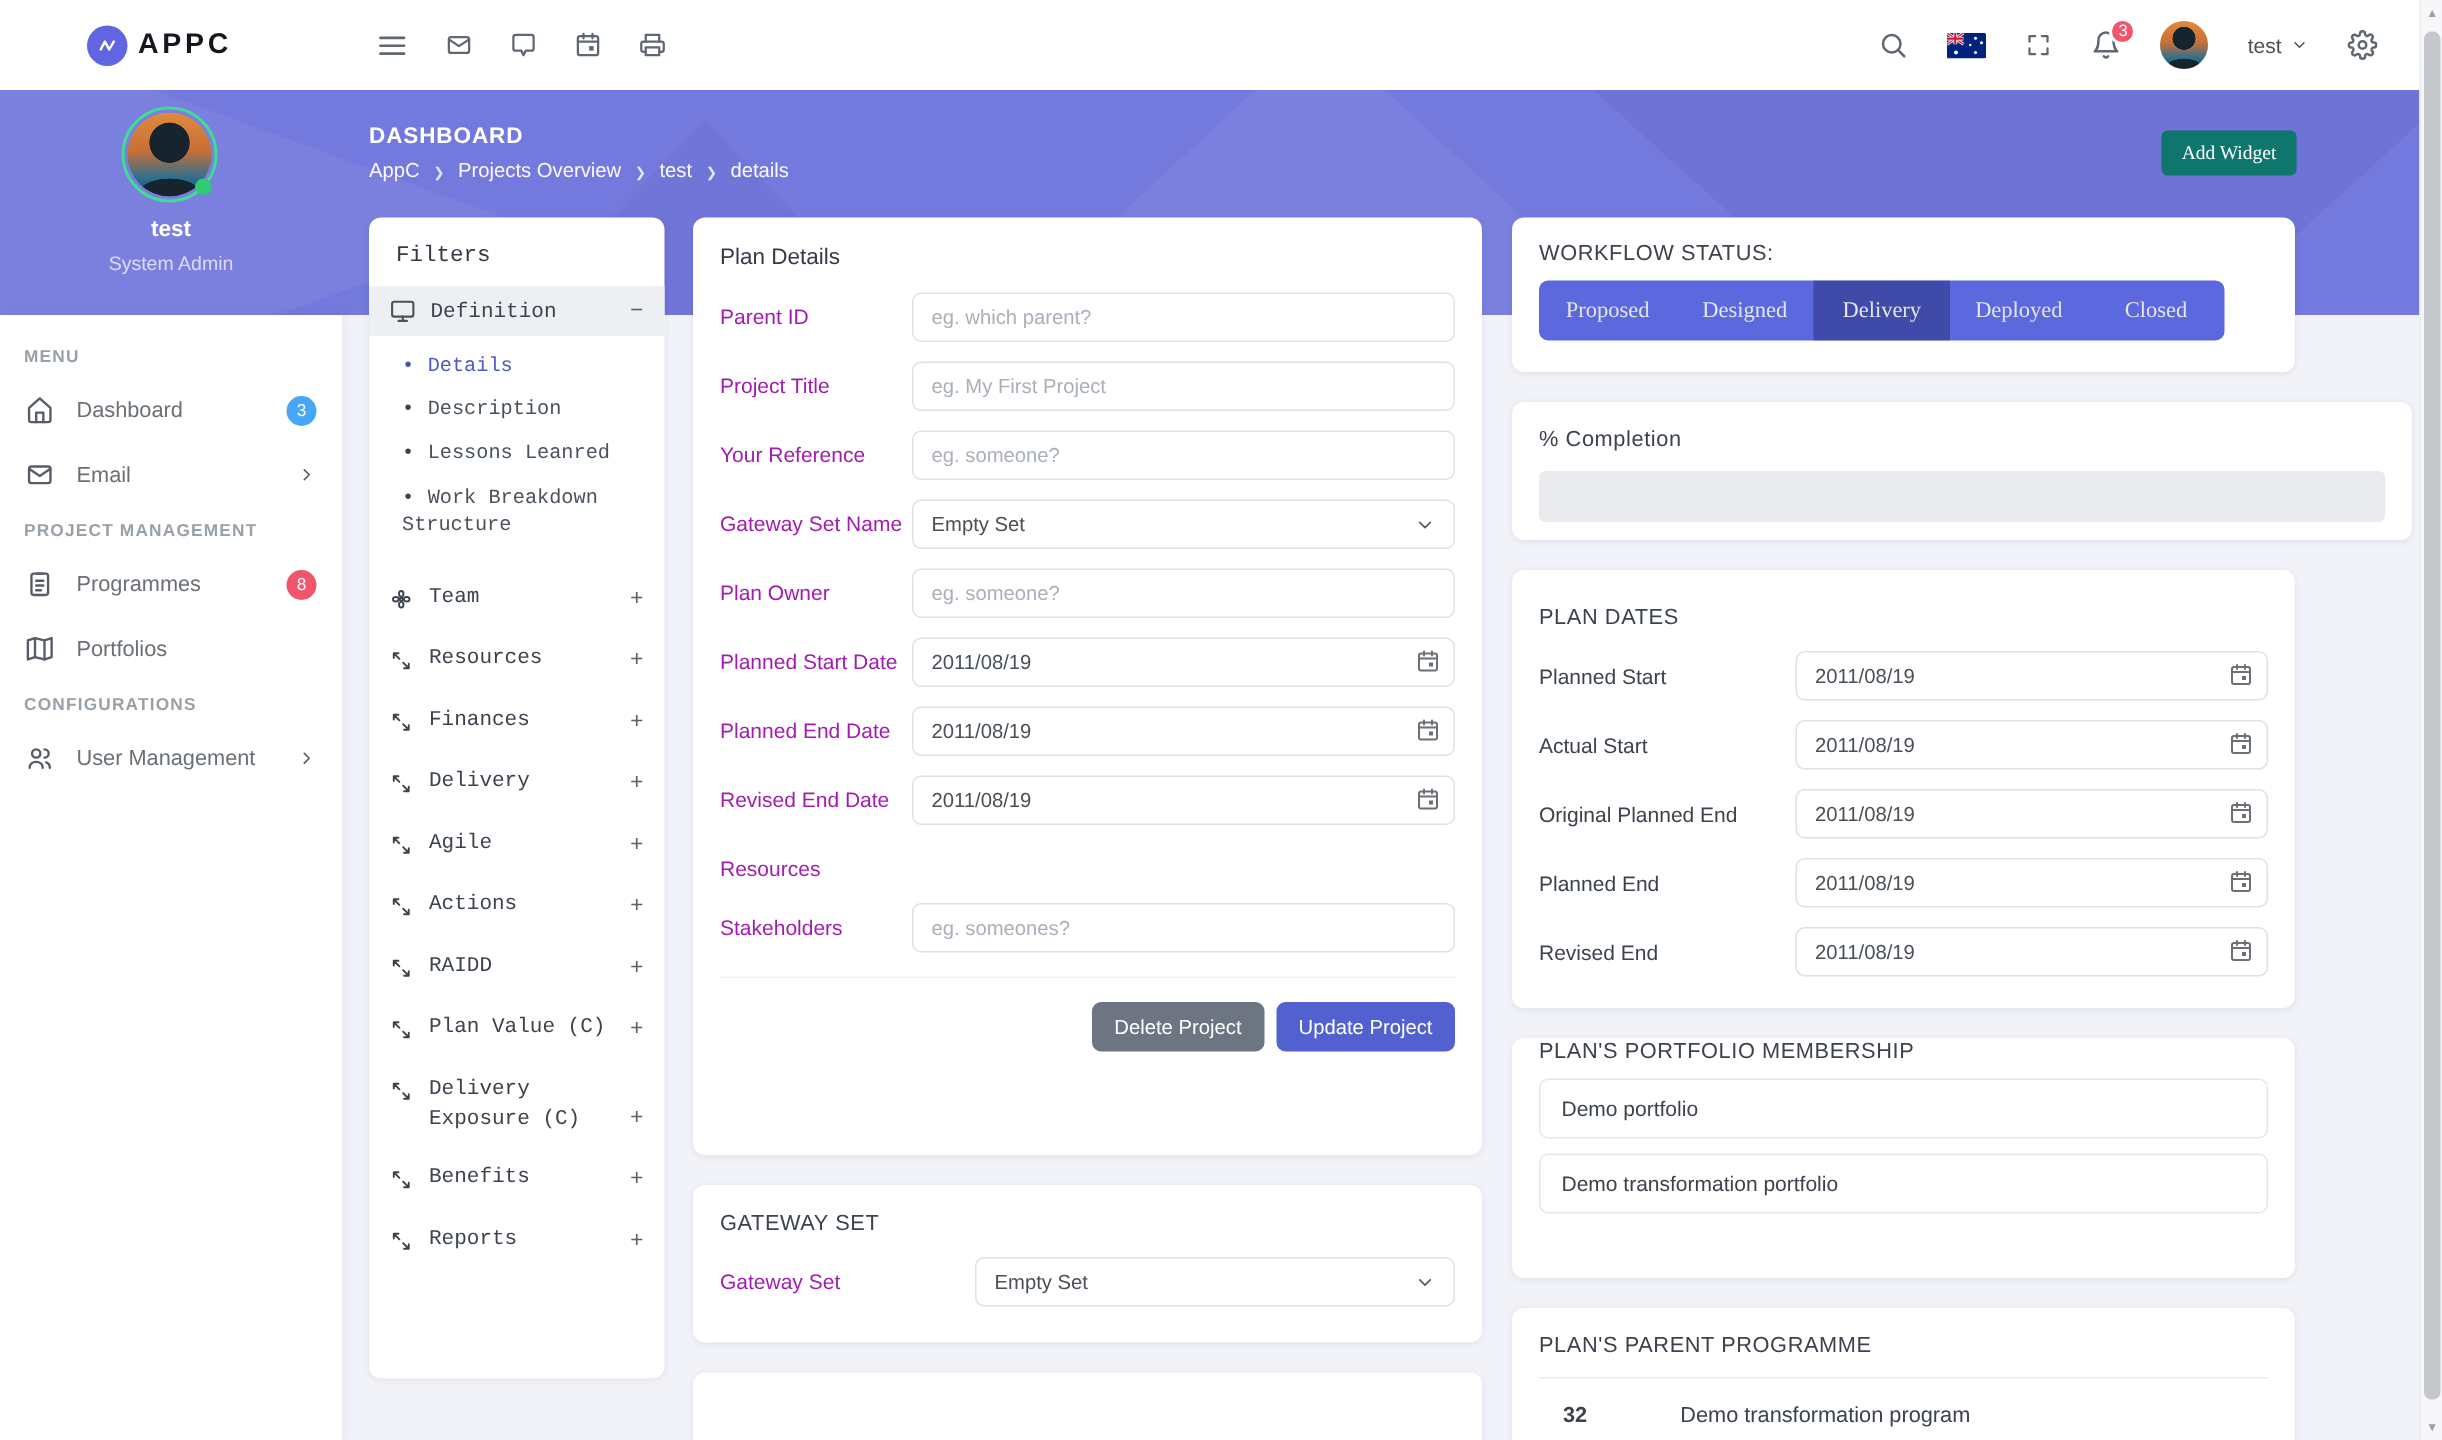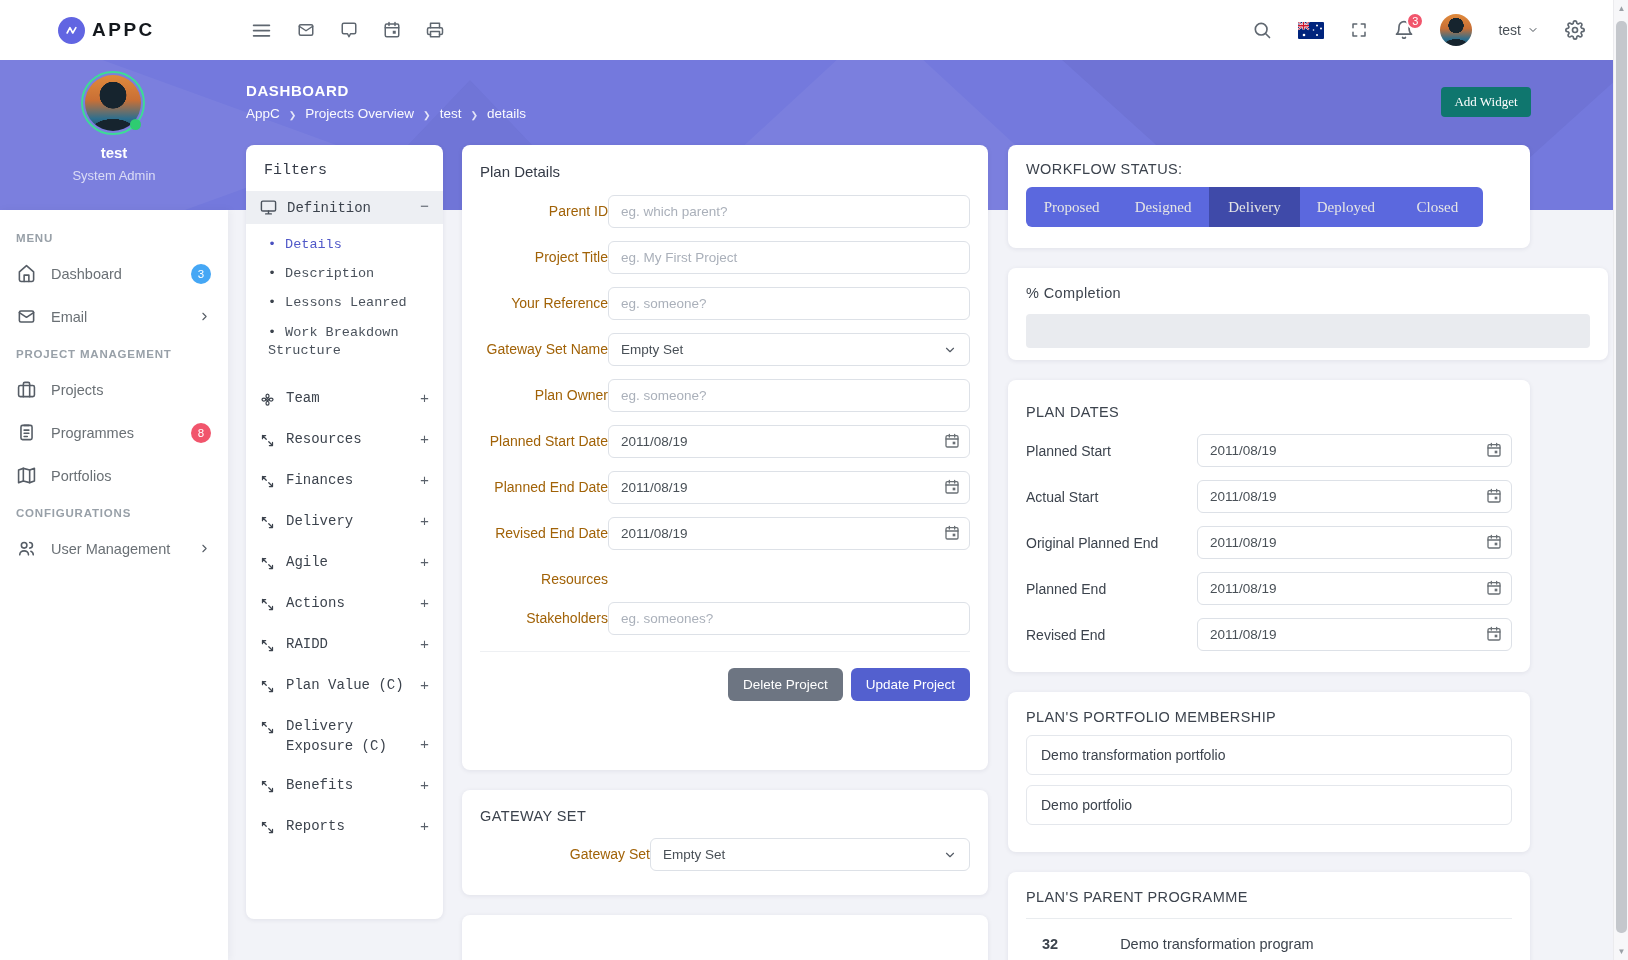--- a/index.html
+++ b/index.html
@@ -93,21 +93,21 @@
   .def-child.active::before { color:#4a50c0; }
   .fgroup { display:flex; padding:8px 14px; margin-top:4px; font-size:14px; color:#3c434d; gap:11px; cursor:pointer; line-height:1.4; }
   .fgroup .ic { width:15px; height:15px; margin-top:3px; color:#3c434d; flex-shrink:0; align-self:flex-start; }
   .fg-label { flex:1; }
   .fg-plus { color:#5a616b; font-size:15px; margin-left:auto; align-self:flex-end; }
 
   
   #plan-card { left:462px; top:145px; width:526px; height:625px; padding:18px; }
   #plan-card .card-title { margin-bottom:15px; }
   .form-row { display:flex; align-items:flex-start; margin-bottom:13px; }
-  .form-label { width:128px; font-size:14px; color:#a16207; padding-top:7px; line-height:1.35; flex-shrink:0;text-align:right; }
+  .form-label { width:128px; font-size:14px; color:#a21caf; padding-top:7px; line-height:1.35; flex-shrink:0; }
   .form-control {
     flex:1; height:33px; border:1px solid #dde1e7; border-radius:6px; background:#fff;
     font-size:13.5px; color:#495057; padding:0 12px; font-family:"Liberation Sans", sans-serif; width:100%;
   }
   .form-control::placeholder { color:#aab0ba; }
   .select { display:flex; align-items:center; justify-content:space-between; cursor:pointer; }
   .select .ic { width:14px; height:14px; color:#555c66; }
   .date-wrap { position:relative; flex:1; }
   .date-wrap .form-control { padding-right:32px; }
   .cal-ic { position:absolute; right:10px; top:8px; color:#6a7075; pointer-events:none; }
@@ -132,21 +132,21 @@
 
   #comp-card { left:1008px; top:268px; width:600px; height:92px; padding:17px 18px; }
   .progress-track { margin-top:13px; height:34px; background:#e9ebef; border-radius:4px; }
 
   #dates-card { left:1008px; top:380px; width:522px; height:292px; padding:24px 18px; }
   .pd-row { display:flex; align-items:center; margin-bottom:13px; }
   .pd-label { flex:1; font-size:14px; color:#3c434d; }
   .pd-row .date-wrap { flex:0 0 315px; }
   #dates-card .sec-title { margin-bottom:14px; }
 
-  #portfolio-card { left:1008px; top:692px; width:522px; height:160px; padding:17px 18px; }
+  #portfolio-card { left:1008px; top:692px; width:522px; height:160px; padding:1px 18px; }
   .pf-item { border:1px solid #e4e7ec; border-radius:6px; height:40px; display:flex; align-items:center; padding:0 14px; font-size:14px; color:#3c434d; margin-top:10px; cursor:pointer; }
 
   #programme-card { left:1008px; top:872px; width:522px; height:120px; padding:17px 18px; }
   .pg-divider { border:none; border-top:1px solid #e9ecef; margin-top:13px; }
   .pg-row { display:flex; margin-top:17px; padding-left:16px; font-size:14.5px; color:#3c434d; gap:62px; }
   .pg-id { font-weight:bold; }
 
   
   #scrollbar { position:absolute; right:0; top:0; width:15px; height:960px; background:#f7f7f9; border-left:1px solid #ebebee; z-index:40; }
   .sb-arrow { position:absolute; left:0; width:15px; text-align:center; color:#9aa0a6; font-size:8px; }
@@ -291,27 +291,20 @@
         <span>Email</span>
         <span class="mi-chev">
             <svg class="ic" viewBox="0 0 24 24">
               <path d="M9 6l6 6-6 6"></path>
             </svg>
           </span>
       </div>
       <div class="menu-label">PROJECT MANAGEMENT</div>
       <div class="menu-item">
         <svg class="ic" viewBox="0 0 24 24">
-            <rect x="2" y="7" width="20" height="14" rx="2"></rect>
-            <path d="M16 21V5a2 2 0 0 0-2-2h-4a2 2 0 0 0-2 2v16"></path>
-          </svg>
-        <span>Projects</span>
-      </div>
-      <div class="menu-item">
-        <svg class="ic" viewBox="0 0 24 24">
             <rect x="5" y="3" width="14" height="18" rx="2"></rect>
             <path d="M9 3h6M9 9h6M9 13h6M9 17h4"></path>
           </svg>
         <span>Programmes</span>
         <span class="badge badge-red">8</span>
       </div>
       <div class="menu-item">
         <svg class="ic" viewBox="0 0 24 24">
             <path d="M2 5l6-2 8 2 6-2v16l-6 2-8-2-6 2z"></path>
             <path d="M8 3v16M16 5v16"></path>
@@ -611,22 +604,22 @@
             <path d="M16 2v4M8 2v4M3 9h18"></path>
             <rect x="13" y="13" width="4" height="4" fill="currentColor" stroke="none"></rect>
           </svg>
         </span>
     </div>
   </div>
 </div>
 
 <div id="portfolio-card" class="card">
   <div class="sec-title">PLAN'S PORTFOLIO MEMBERSHIP</div>
+  <div class="pf-item">Demo portfolio</div>
   <div class="pf-item">Demo transformation portfolio</div>
-  <div class="pf-item">Demo portfolio</div>
 </div>
 
 <div id="programme-card" class="card">
   <div class="sec-title">PLAN'S PARENT PROGRAMME</div>
   <hr class="pg-divider">
   <div class="pg-row">
     <span class="pg-id">32</span>
     <span>Demo transformation program</span>
   </div>
 </div>

